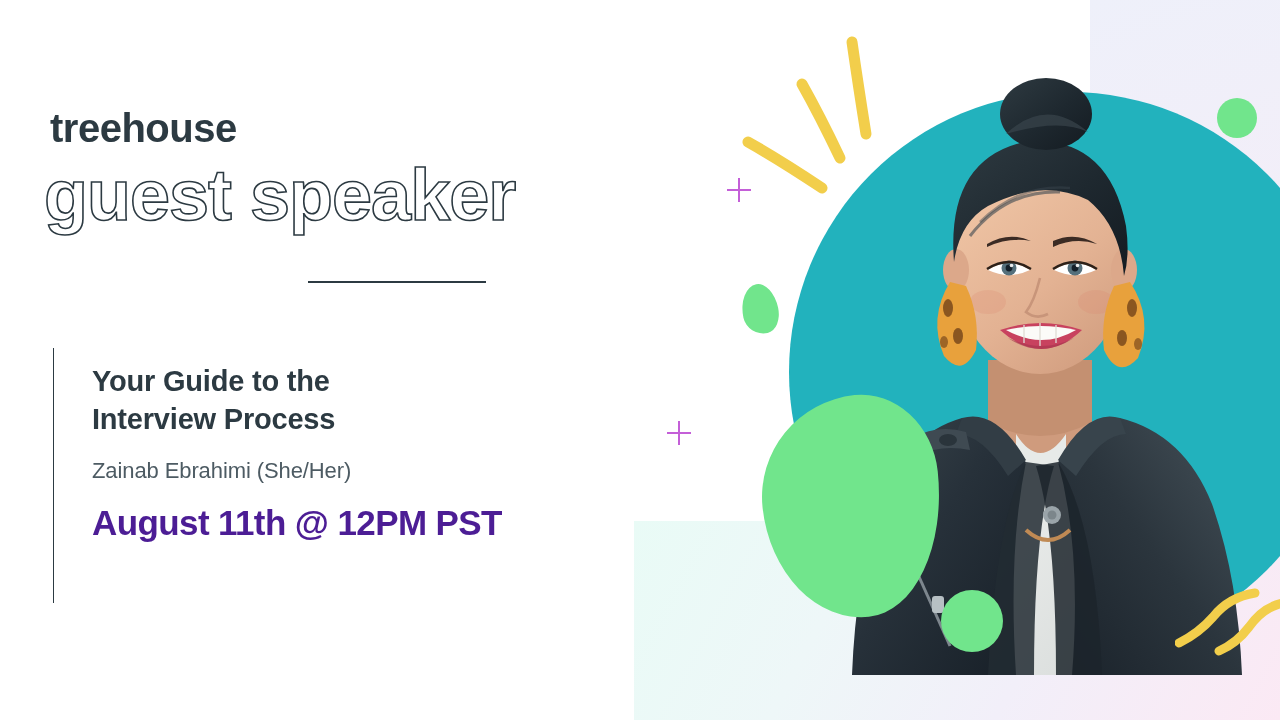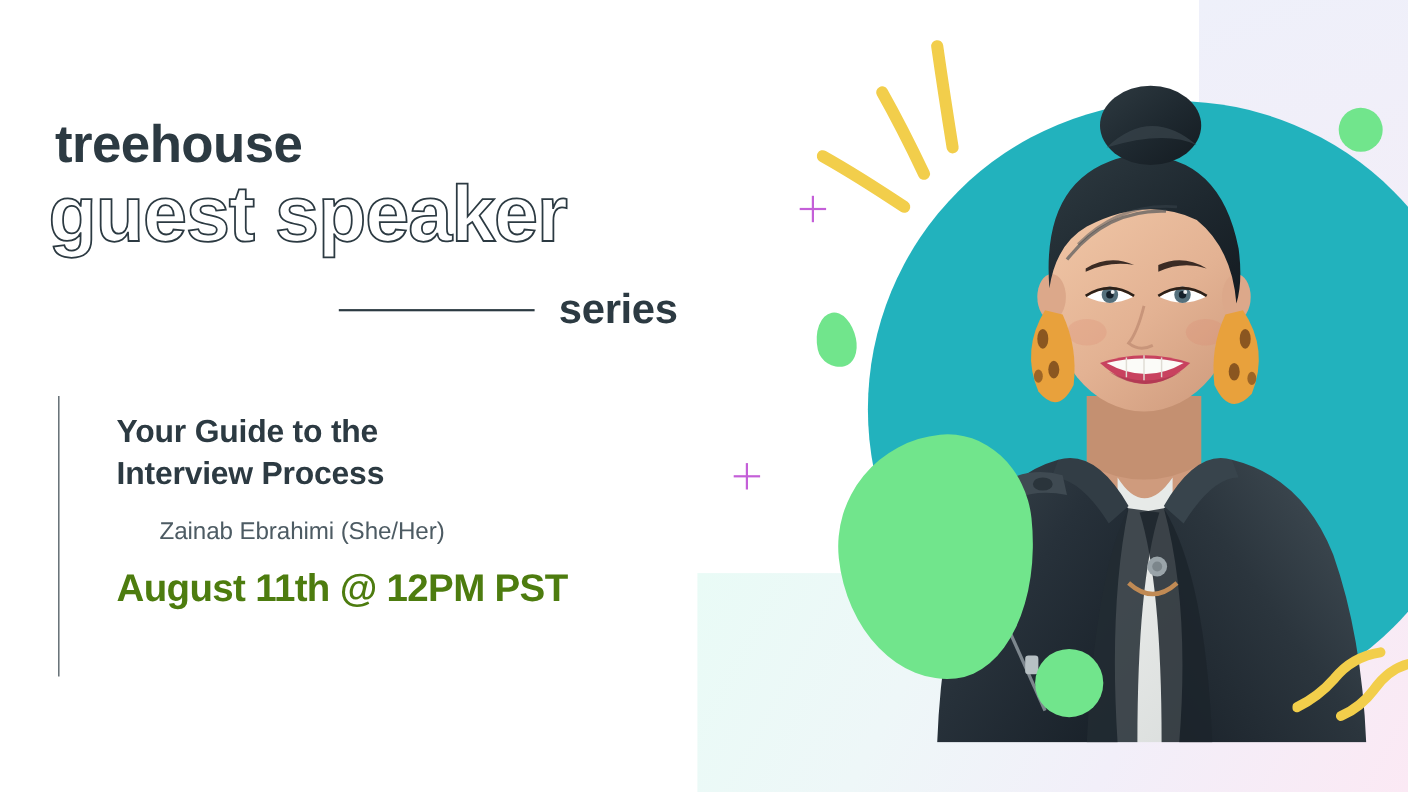--- a/index.html
+++ b/index.html
@@ -136,21 +136,21 @@
     left: 0;
     top: 0;
     width: 660px;
     height: 720px;
   }
 
   .brand-word {
     position: absolute;
     left: 50px;
     top: 108px;
-    font-size: 48px;
+    font-size: 40px;
     font-weight: 700;
     letter-spacing: -0.5px;
     color: #2c3a42;
     line-height: 1;
   }
 
   .headline-outline {
     position: absolute;
     left: 44px;
     top: 158px;
@@ -183,24 +183,24 @@
     font-size: 38px;
     font-weight: 600;
     letter-spacing: -0.3px;
     color: #2c3a42;
     line-height: 1;
   }
 
   .detail-block {
     position: absolute;
     left: 53px;
-    top: 360px;
+    top: 348px;
     height: 255px;
     border-left: 1.5px solid #2c3a42;
-    padding-left: 52px;
+    padding-left: 38px;
     box-sizing: border-box;
   }
 
   .talk-title {
     font-size: 29px;
     font-weight: 600;
     line-height: 1.32;
     color: #2c3a42;
     margin: 14px 0 0 0;
     white-space: pre-line;
@@ -209,26 +209,26 @@
 
   .speaker-name,
   .speaker-role {
     font-size: 22px;
     font-weight: 400;
     line-height: 1.4;
     color: #4d5b63;
     margin: 0;
     letter-spacing: -0.1px;
   }
-  .speaker-name { margin-top: 17px; margin-left: 39px; }
+  .speaker-name { margin-top: 17px; }
 
   .date-line {
     font-size: 35px;
     font-weight: 700;
-    color: #4d7c0f;
+    color: #4c1d95;
     margin: 18px 0 0 0;
     letter-spacing: -0.6px;
     line-height: 1.1;
   }
 </style>
 </head>
 <body>
 
 <div class="stage">
 
@@ -380,21 +380,20 @@
   <div class="plus-mark plus-lower"></div>
 
   <div class="text-col">
 
     <div class="brand-word">treehouse</div>
 
     <div class="headline-outline">guest speaker</div>
 
     <div class="series-row">
       <span class="series-rule"></span>
-      <span class="series-word">series</span>
     </div>
 
     <div class="detail-block">
       <p class="talk-title">Your Guide to the
 Interview Process</p>
       <p class="speaker-name">Zainab Ebrahimi (She/Her)</p>
       <p class="date-line">August 11th @ 12PM PST</p>
     </div>
 
   </div>

